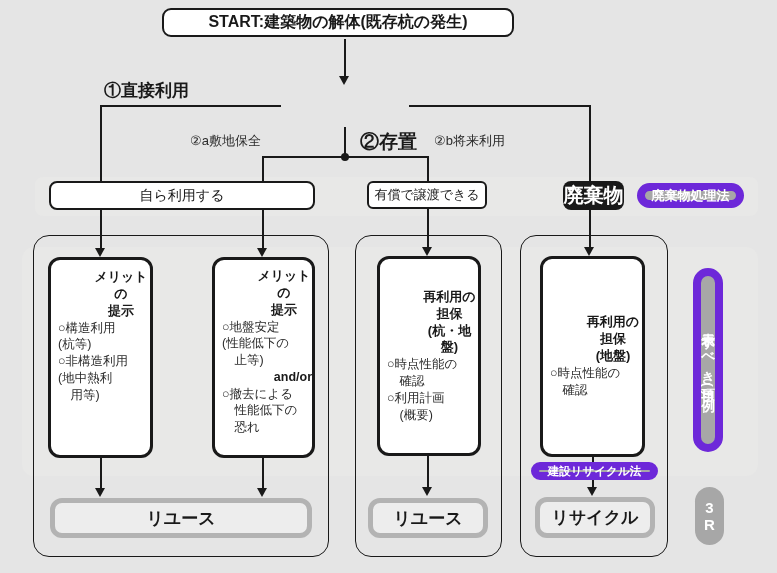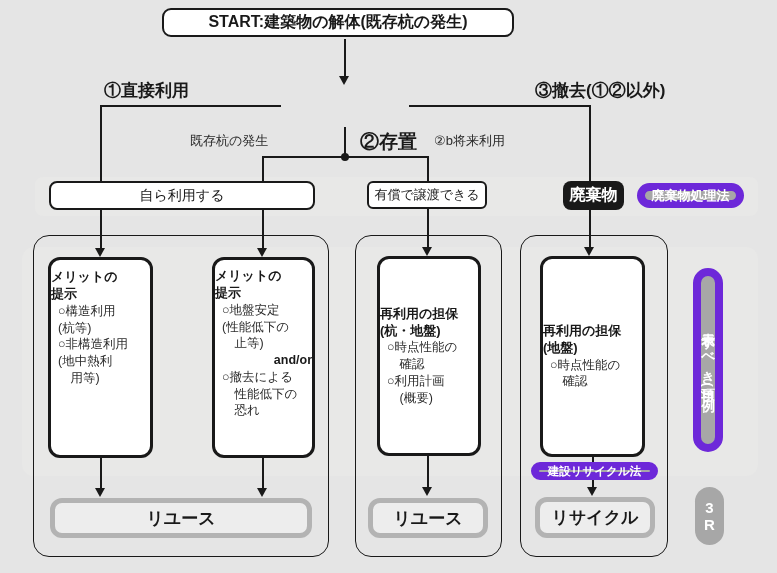--- a/index.html
+++ b/index.html
@@ -14,28 +14,28 @@
   .vline{position:absolute;width:1.6px;background:#191919;z-index:3;}
   .hline{position:absolute;height:1.6px;background:#191919;z-index:3;}
   .arrow{position:absolute;width:0;height:0;border-left:5.5px solid transparent;
          border-right:5.5px solid transparent;border-top:9px solid #191919;z-index:3;}
   .dot{position:absolute;width:8px;height:8px;border-radius:50%;background:#191919;z-index:3;}
   
   .start-box{border:2.5px solid #191919;border-radius:9px;background:#fff;
              font-weight:bold;font-size:16px;z-index:4;}
   .band{background:#e8e8e7;border-radius:8px;z-index:1;}
   .wbox{border:2.5px solid #191919;border-radius:8px;background:#fff;font-size:14px;z-index:4;}
-  .blackbox{background:#191919;color:#fff;border-radius:8px;font-weight:bold;font-size:16px;z-index:4;}
+  .blackbox{background:#191919;color:#fff;border-radius:8px;font-weight:bold;font-size:20px;z-index:4;}
   .pill{background:#a7a7a7;color:#fff;border:8px solid #6d28d9;border-radius:20px;
         font-weight:bold;z-index:5;}
   .grayarea{background:#e8e8e7;border-radius:12px;z-index:0;}
   .container{border:1.8px solid #191919;border-radius:16px;background:transparent;z-index:2;}
   .colbox{border:3px solid #191919;border-radius:12px;background:#fff;z-index:4;
           font-size:12.5px;line-height:1.34;}
-  .colbox .hd{font-weight:bold;font-size:13px;text-align:left;line-height:1.3;}
+  .colbox .hd{font-weight:bold;font-size:13px;text-align:center;line-height:1.3;margin-left:41px;}
   .colbox .bd{text-align:left;padding-left:7px;padding-right:2px;color:#2b2b2b;}
   .colbox .andor{font-weight:bold;text-align:right;font-size:12.5px;}
   .outcome{background:#ededed;border:5px solid #b3b3b3;border-radius:12px;
            font-weight:bold;font-size:17px;z-index:4;}
   .vpill{writing-mode:vertical-rl;text-orientation:mixed;letter-spacing:2px;
          font-size:13.5px;line-height:1;}
   .lbl-big{position:absolute;font-weight:bold;font-size:17px;z-index:4;white-space:nowrap;margin-left:8px;}
   .lbl-sm{position:absolute;font-size:13px;z-index:4;white-space:nowrap;color:#2b2b2b;}
   svg{display:block;}
 </style>
@@ -52,23 +52,22 @@
   <div class="arrow" style="left:339px;top:76px;"></div>
 
 
   <div class="hline" style="left:101px;top:105px;width:180px;"></div>
   <div class="hline" style="left:409px;top:105px;width:181px;"></div>
   <div class="vline" style="left:344px;top:127px;height:30px;"></div>
   <div class="dot" style="left:341px;top:153px;"></div>
   <div class="hline" style="left:263px;top:156px;width:165px;"></div>
 
   <div class="lbl-big" style="left:96px;top:79px;">①直接利用</div>
-  <div class="lbl-big" style="left:527px;top:79px;">③撤去(①②以外)</div>
   <div class="lbl-big" style="left:352px;top:129px;font-size:19px;">②存置</div>
-  <div class="lbl-sm" style="left:190px;top:132px;">既存杭の発生</div>
+  <div class="lbl-sm" style="left:190px;top:132px;">②a敷地保全</div>
   <div class="lbl-sm" style="left:434px;top:132px;">②b将来利用</div>
 
   <div class="vline" style="left:100px;top:105px;height:77px;"></div>
   <div class="vline" style="left:262px;top:156px;height:26px;"></div>
   <div class="vline" style="left:427px;top:156px;height:27px;"></div>
   <div class="vline" style="left:589px;top:105px;height:77px;"></div>
 
   <div class="abs band" style="left:35px;top:177px;width:723px;height:39px;"></div>
   <div class="abs wbox center" style="left:49px;top:181px;width:266px;height:29px;">
     <span>自ら利用する</span>

